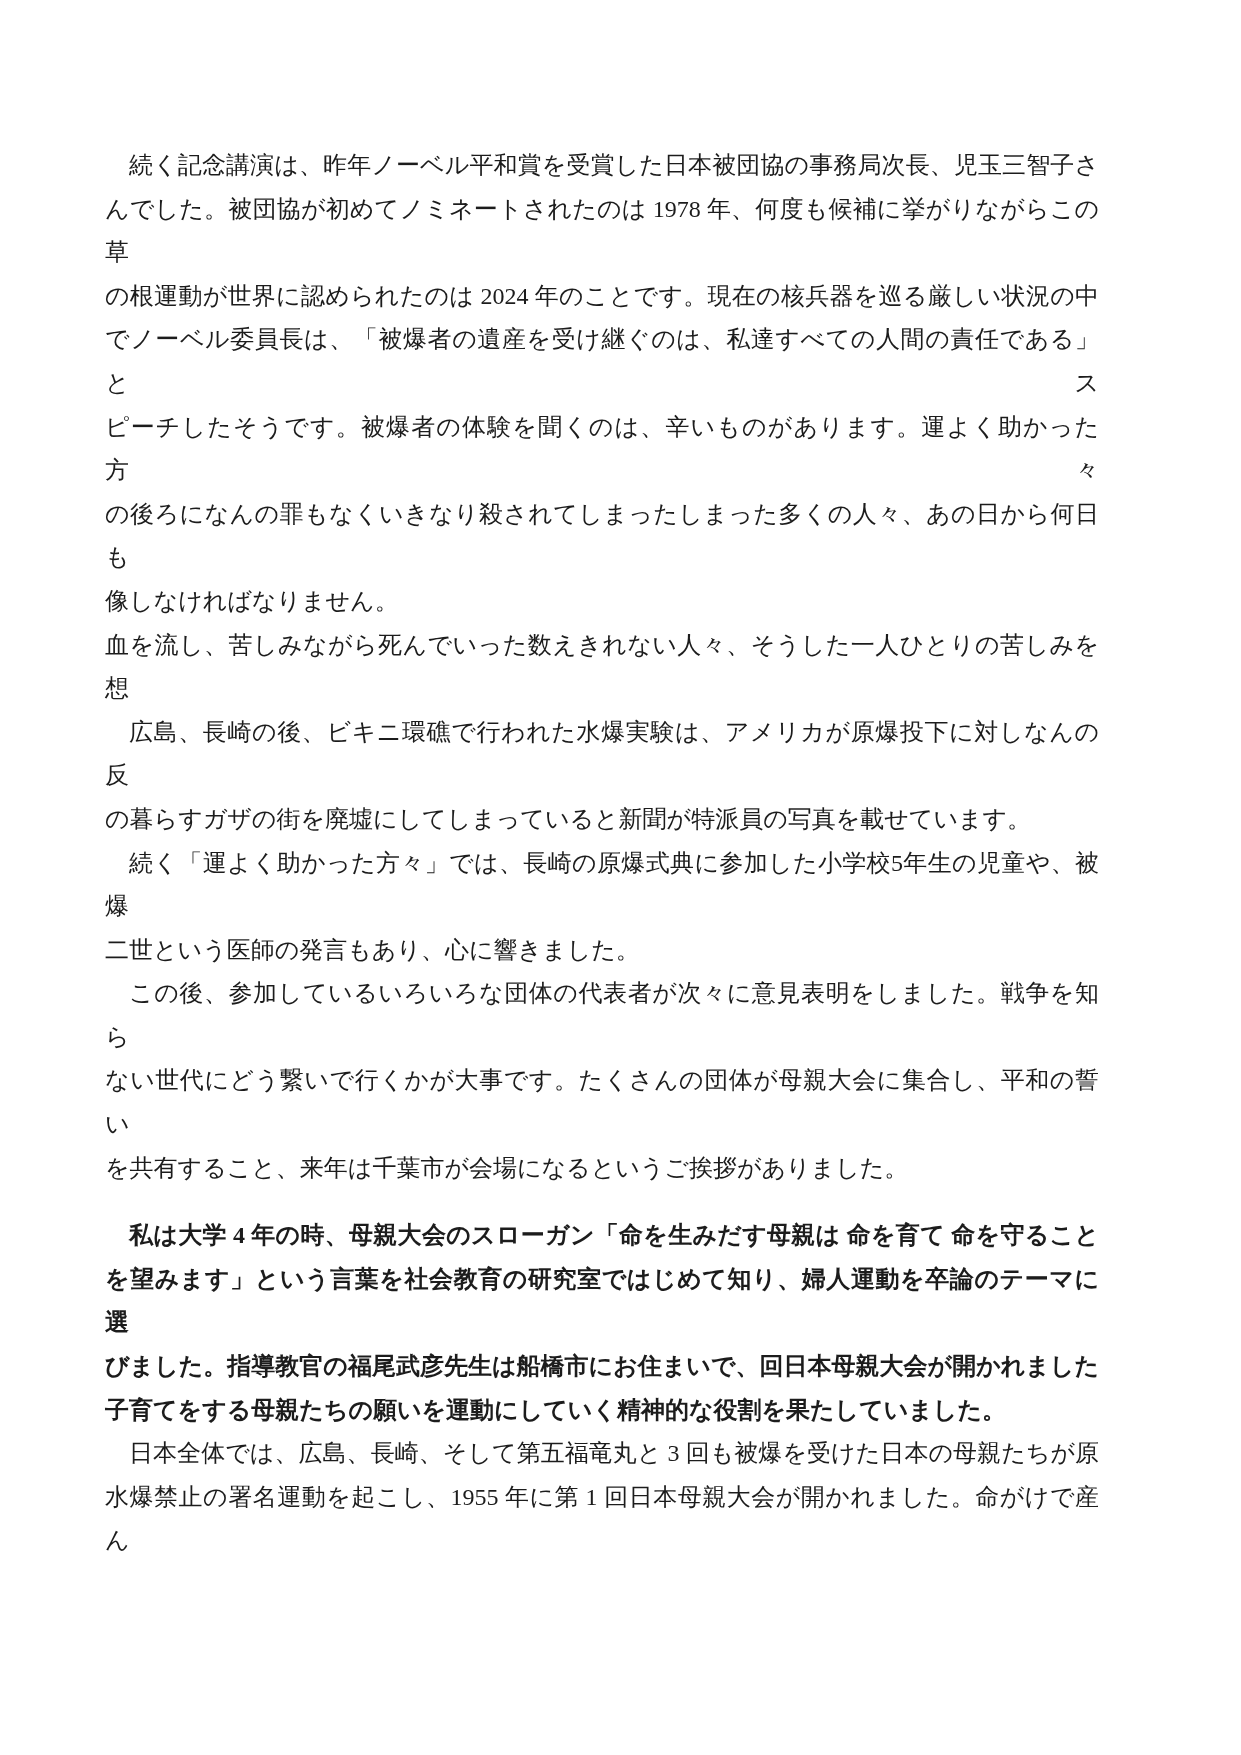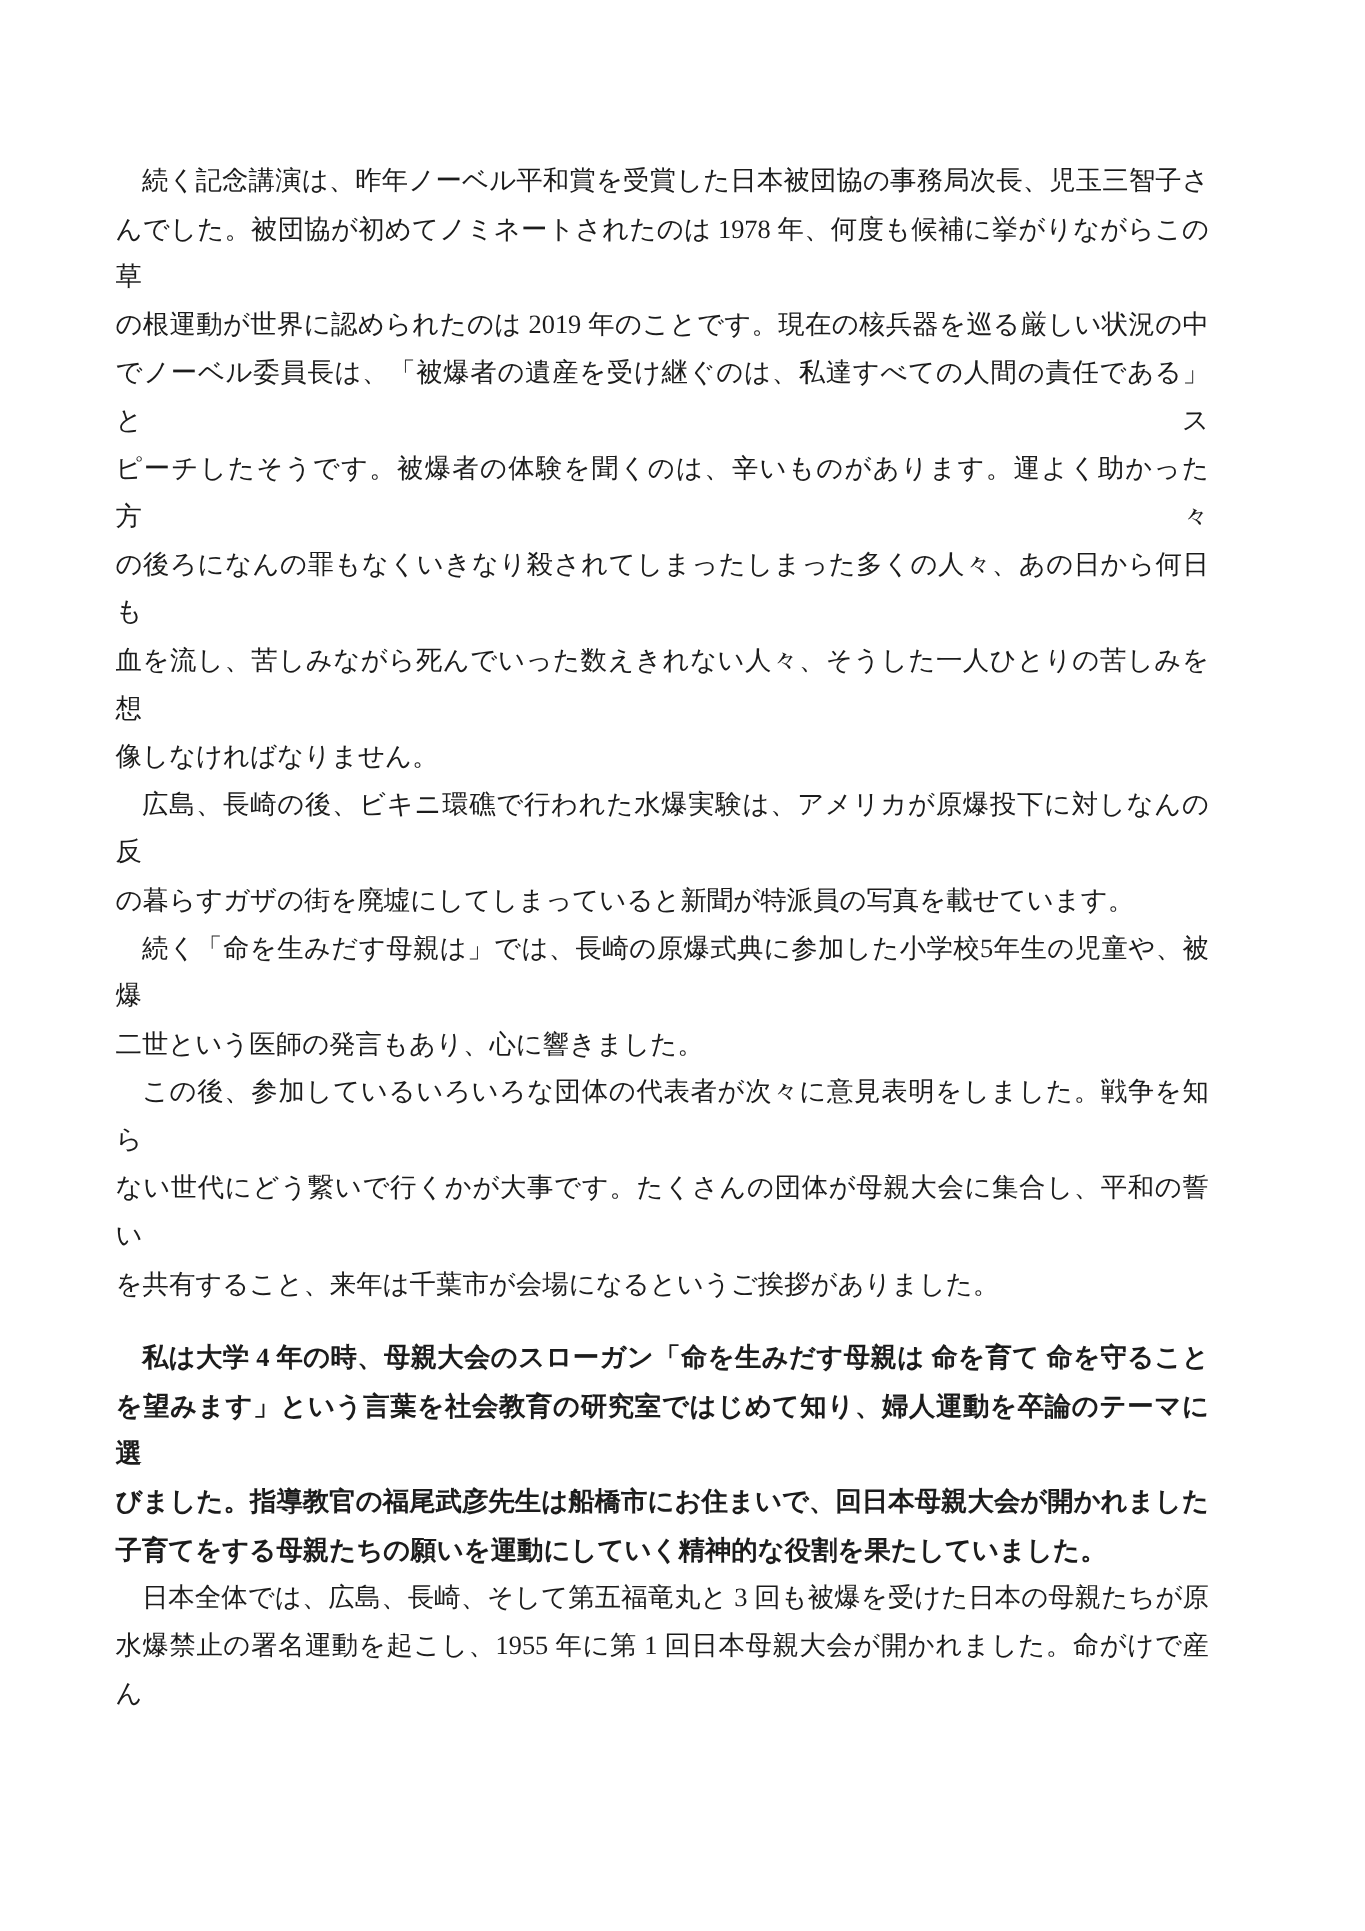--- a/index.html
+++ b/index.html
@@ -45,33 +45,33 @@
   }
 </style>
 </head>
 <body>
 
 <div class="page" style="background: rgb(255, 255, 255); color: rgb(28, 28, 28);">
   <div id="doc-body">
       <div class="para">
         <div class="line first just">続く記念講演は、昨年ノーベル平和賞を受賞した日本被団協の事務局次長、児玉三智子さ</div>
         <div class="line just">んでした。被団協が初めてノミネートされたのは 1978 年、何度も候補に挙がりながらこの草</div>
-        <div class="line just">の根運動が世界に認められたのは 2019 年のことです。現在の核兵器を巡る厳しい状況の中</div>
+        <div class="line just">の根運動が世界に認められたのは 2024 年のことです。現在の核兵器を巡る厳しい状況の中</div>
         <div class="line just">でノーベル委員長は、「被爆者の遺産を受け継ぐのは、私達すべての人間の責任である」とス</div>
         <div class="line just">ピーチしたそうです。被爆者の体験を聞くのは、辛いものがあります。運よく助かった方々</div>
         <div class="line just">の後ろになんの罪もなくいきなり殺されてしまったしまった多くの人々、あの日から何日も</div>
+        <div class="line">像しなければなりません。</div>
         <div class="line just">血を流し、苦しみながら死んでいった数えきれない人々、そうした一人ひとりの苦しみを想</div>
-        <div class="line">像しなければなりません。</div>
       </div>
       <div class="para">
         <div class="line first just">広島、長崎の後、ビキニ環礁で行われた水爆実験は、アメリカが原爆投下に対しなんの反</div>
         <div class="line">の暮らすガザの街を廃墟にしてしまっていると新聞が特派員の写真を載せています。</div>
       </div>
       <div class="para">
-        <div class="line first just">続く「命を生みだす母親は」では、長崎の原爆式典に参加した小学校5年生の児童や、被爆</div>
+        <div class="line first just">続く「運よく助かった方々」では、長崎の原爆式典に参加した小学校5年生の児童や、被爆</div>
         <div class="line">二世という医師の発言もあり、心に響きました。</div>
       </div>
       <div class="para">
         <div class="line first just">この後、参加しているいろいろな団体の代表者が次々に意見表明をしました。戦争を知ら</div>
         <div class="line just">ない世代にどう繋いで行くかが大事です。たくさんの団体が母親大会に集合し、平和の誓い</div>
         <div class="line">を共有すること、来年は千葉市が会場になるというご挨拶がありました。</div>
       </div>
       <div class="para space-before">
         <div class="line first just">私は大学 4 年の時、母親大会のスローガン「命を生みだす母親は 命を育て 命を守ること</div>
         <div class="line just">を望みます」という言葉を社会教育の研究室ではじめて知り、婦人運動を卒論のテーマに選</div>

